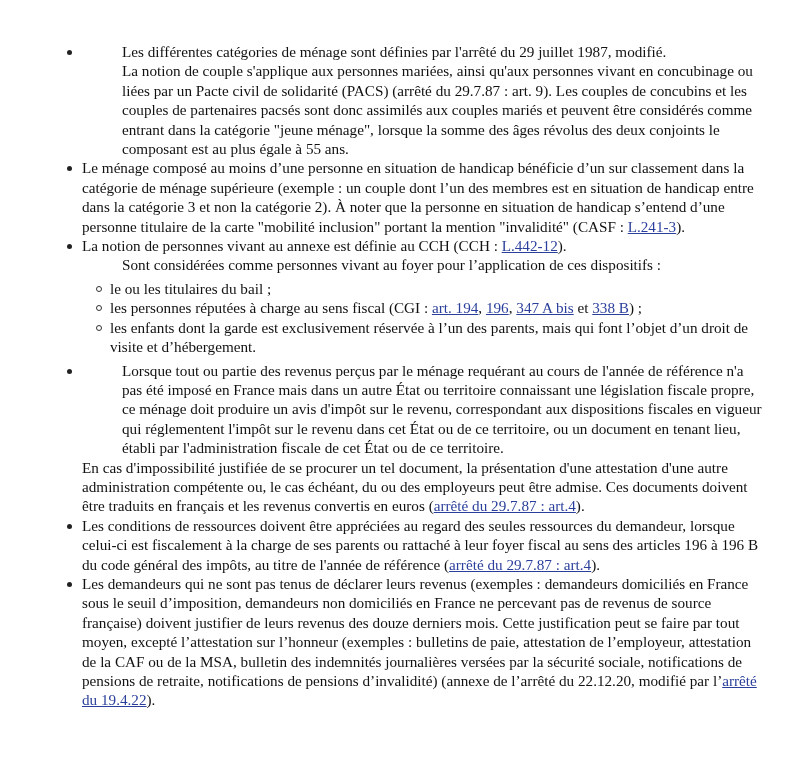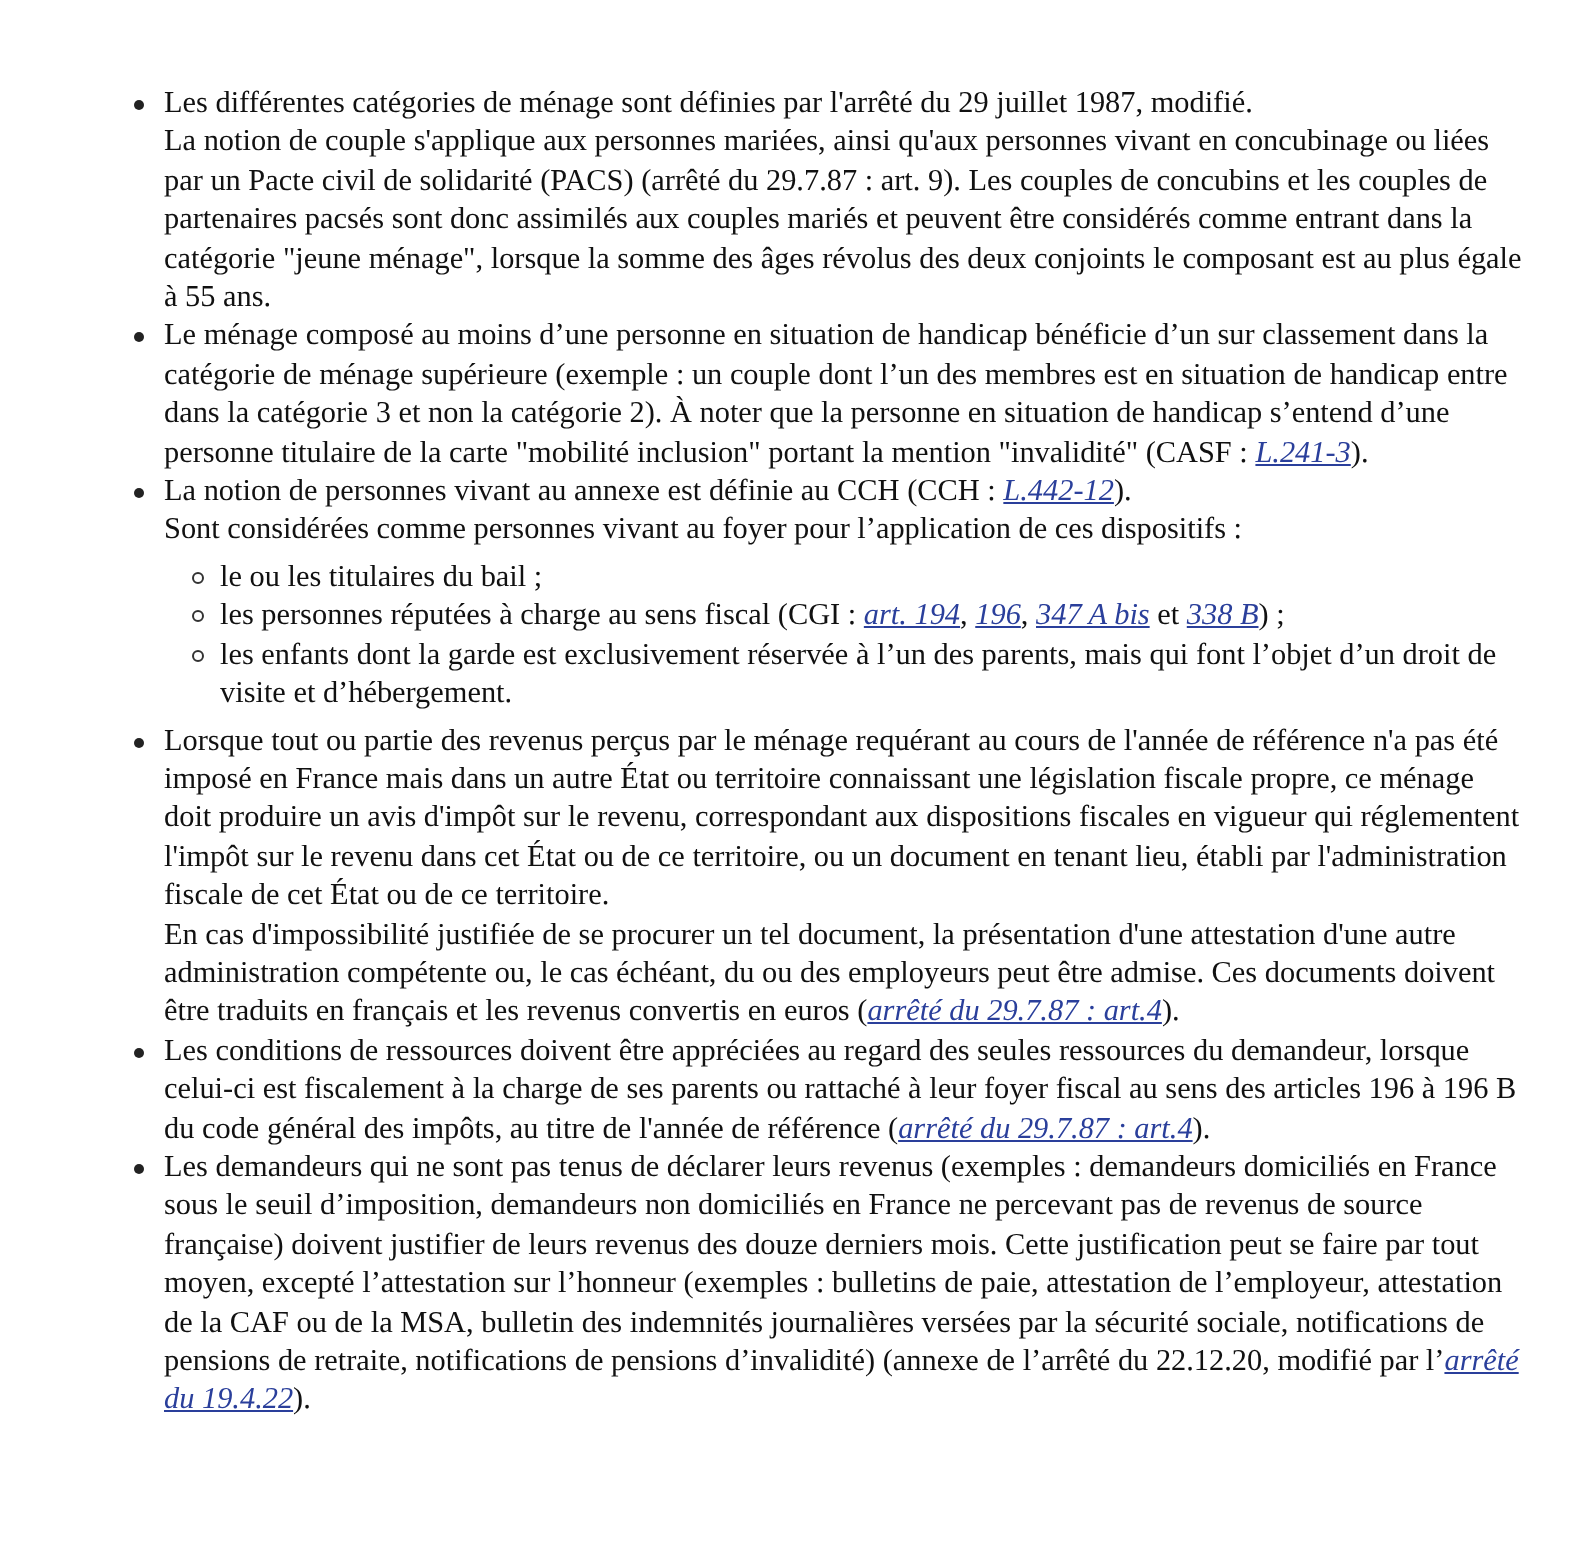--- a/index.html
+++ b/index.html
@@ -14,22 +14,22 @@
   ul.main > li::before {
     content: ""; position: absolute; left: -15px; top: 8px;
     width: 5px; height: 5px; border-radius: 50%; background: #222;
   }
   ul.sub { margin: 4px; padding: 0 0 0 24px; list-style: none; }
   ul.sub > li { position: relative; }
   ul.sub > li::before {
     content: ""; position: absolute; left: -14px; top: 7px;
     width: 4px; height: 4px; border-radius: 50%; border: 1px solid #333; background: transparent;
   }
-  .para { display: block; }
-  a { color: #2a3f9b; text-decoration: underline; font-style: italic; }
+  .para { display: block; margin-left: 40px; }
+  a { color: #2a3f9b; text-decoration: underline; }
 </style>
 </head>
 <body>
 
 <div class="content">
   <ul class="main">
     <li>
       <span class="para">Les différentes catégories de ménage sont définies par l'arrêté du 29 juillet 1987, modifié.</span>
       <span class="para">La notion de couple s'applique aux personnes mariées, ainsi qu'aux personnes vivant en concubinage ou liées par un Pacte civil de solidarité (PACS) (arrêté du 29.7.87 : art. 9). Les couples de concubins et les couples de partenaires pacsés sont donc assimilés aux couples mariés et peuvent être considérés comme entrant dans la catégorie "jeune ménage", lorsque la somme des âges révolus des deux conjoints le composant est au plus égale à 55 ans.</span>
     </li>

